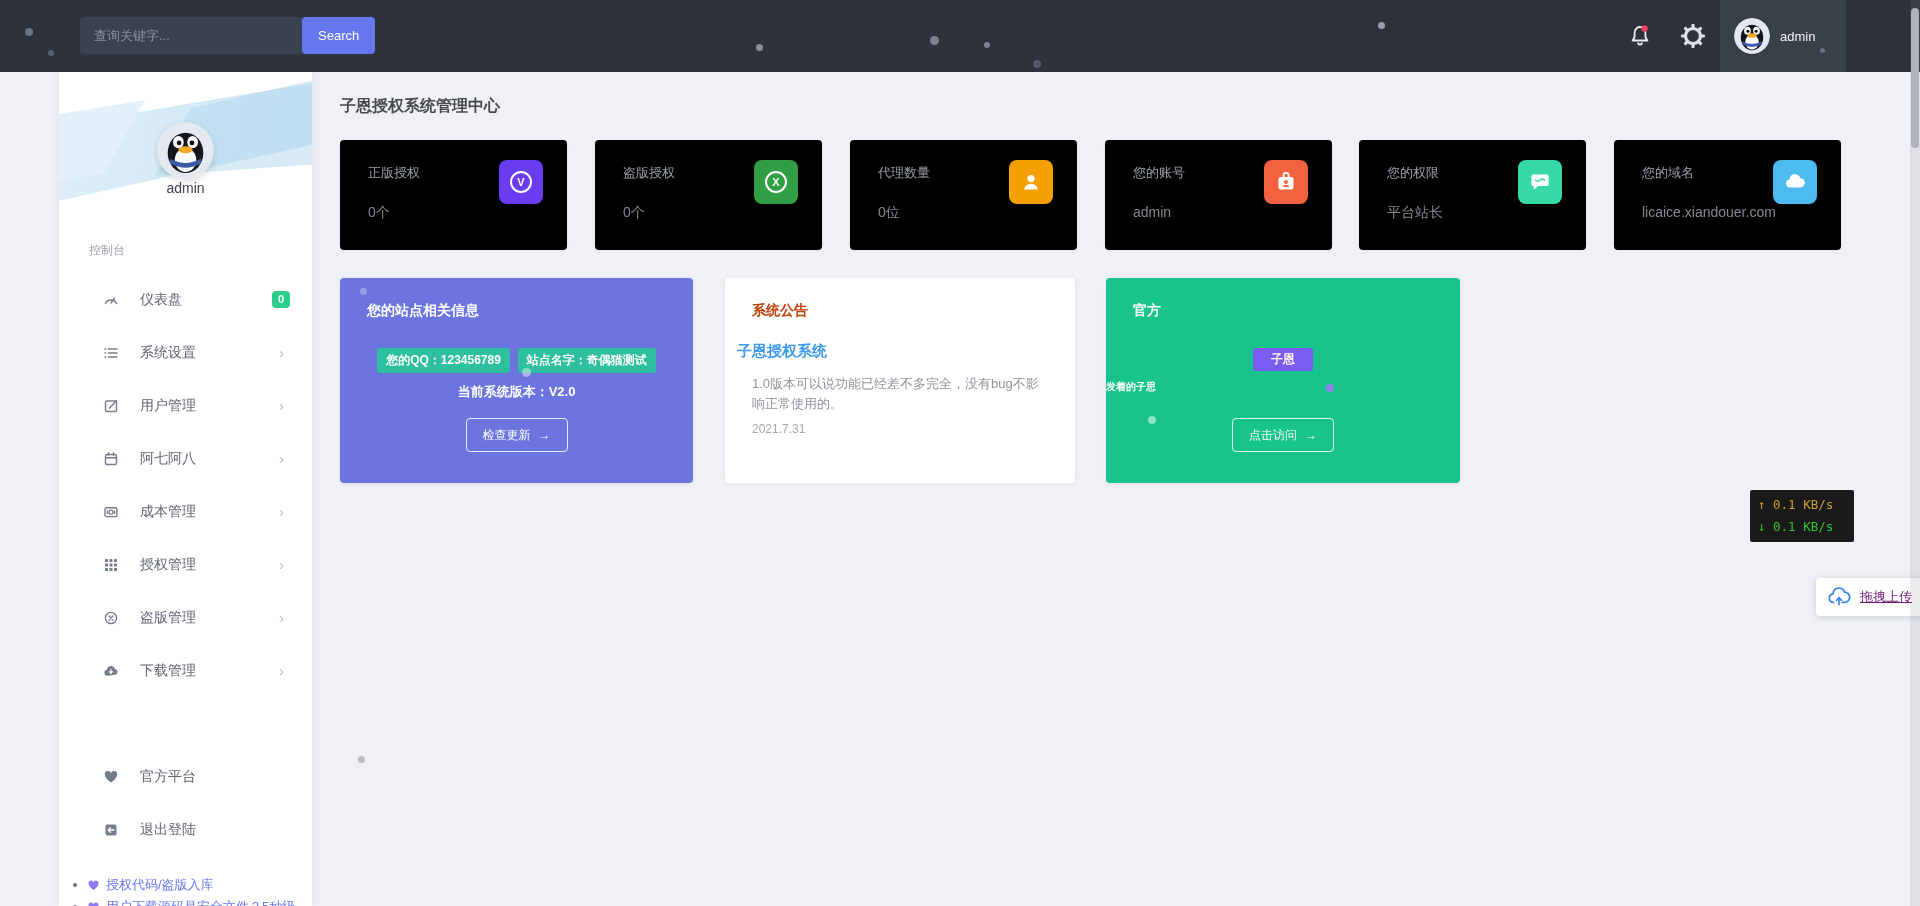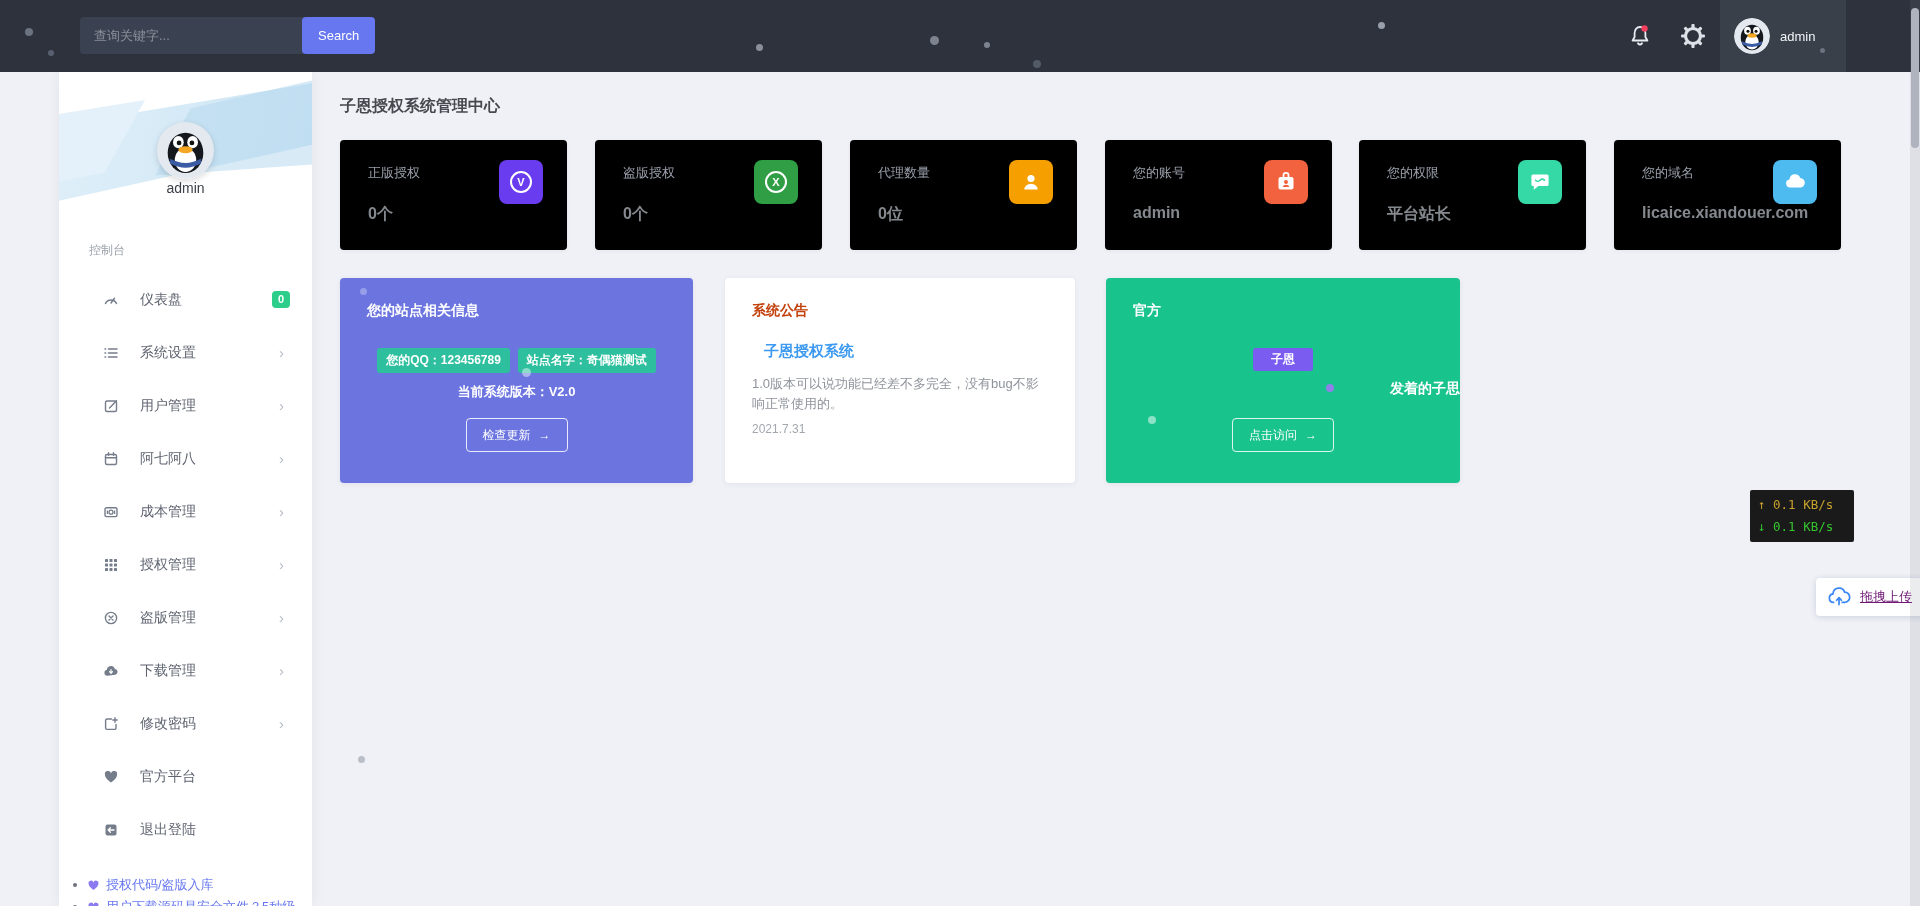--- a/index.html
+++ b/index.html
@@ -53,47 +53,47 @@
   .sb-link { position:absolute; left:14px; width:239px; height:22px; display:flex; align-items:center; cursor:pointer; }
   .sb-link .bullet { width:4px; height:4px; border-radius:50%; background:#6d7380; margin-right:10px; }
   .sb-link svg { margin-right:6px; flex:0 0 auto; }
   .sb-link .lk { font-size:13px; color:#6777ef; white-space:nowrap; }
 
   
   .page-title { position:absolute; left:340px; top:96px; font-size:16px; font-weight:bold; color:#46494f; }
   .stat-card { position:absolute; top:140px; width:227px; height:110px; background:#000000; border-radius:4px;
     box-shadow:0 1px 4px rgba(50,60,90,.06); }
   .stat-label { position:absolute; left:28px; top:24px; font-size:13px; color:#9aa0ab; }
-  .stat-value { position:absolute; left:28px; top:64px; font-size:16px; color:#84898f;font-weight:bold; }
+  .stat-value { position:absolute; left:28px; top:64px; font-size:14px; color:#84898f; }
   .stat-ic { position:absolute; right:24px; top:20px; width:44px; height:44px; border-radius:8px;
     display:flex; align-items:center; justify-content:center; }
   .ic-purple{background:#6a3cf0;} .ic-green{background:#2f9e44;} .ic-orange{background:#f59f00;}
   .ic-red{background:#f2623e;} .ic-mint{background:#35d9a6;} .ic-blue{background:#4dbaf0;}
   .ring { width:22px; height:22px; border:2px solid #fff; border-radius:50%; color:#fff;
     font-size:11px; font-weight:bold; display:flex; align-items:center; justify-content:center; }
 
   .big-card { position:absolute; top:278px; height:205px; border-radius:4px; box-shadow:0 1px 5px rgba(50,60,90,.08); }
   .bc-purple { left:340px; width:353px; background:#6b74df; }
   .bc-white  { left:725px; width:350px; background:#fff; }
   .bc-green  { left:1106px; width:354px; background:#19c38c; }
   .bc-title { position:absolute; left:27px; top:24px; font-size:14px; font-weight:bold; }
   .bc-title.light { color:#fff; } .bc-title.dark { color:#c2410c; }
   .pill-row { position:absolute; top:70px; left:0; width:100%; display:flex; justify-content:center; gap:8px; }
   .gpill { background:#2ebf9e; color:#fff; font-size:12px; font-weight:bold; padding:4px 9px; border-radius:3px; white-space:nowrap; }
   .bc-version { position:absolute; top:105px; width:100%; text-align:center; color:#fff; font-size:13px; font-weight:bold; }
   .ghost-btn { position:absolute; top:140px; left:50%; transform:translateX(-50%); height:30px;
     background:transparent; border:1px solid rgba(255,255,255,.85); color:#fff; border-radius:4px;
     padding:16px 16px; font-size:12px; cursor:pointer; display:flex; align-items:center; gap:8px;
     font-family:"Liberation Sans","DejaVu Sans",sans-serif; white-space:nowrap; }
-  .ann-link { position:absolute; left:39px; top:64px; font-size:15px; font-weight:bold; color:#3d9af0; cursor:pointer; }
+  .ann-link { position:absolute; left:12px; top:64px; font-size:15px; font-weight:bold; color:#3d9af0; cursor:pointer; }
   .ann-body { position:absolute; left:27px; top:96px; width:298px; font-size:13px; color:#8f939b; line-height:1.55; }
   .ann-date { position:absolute; left:27px; top:144px; font-size:12px; color:#a3a7ae; }
   .of-pill { position:absolute; top:70px; left:50%; transform:translateX(-50%); background:#7a5cf0;
     color:#fff; font-size:12px; font-weight:bold; padding:3px 18px; border-radius:3px; }
-  .of-sub { position:absolute; top:102px; width:100%; text-align:right; color:#fff; font-size:14px; font-weight:bold; }
+  .of-sub { position:absolute; top:102px; width:100%; text-align:left; color:#fff; font-size:10px; font-weight:bold; }
 
   
   .net-speed { position:absolute; left:1750px; top:490px; width:104px; height:52px; background:rgba(10,10,10,.93);
     border-radius:2px; font-family:"DejaVu Sans Mono","Liberation Mono",monospace; font-size:12.5px;
     padding:4px 0 0 8px; line-height:22px; z-index:40; }
   .ns-up { color:#c9a22c; } .ns-down { color:#35c52f; }
   .drag-upload { position:absolute; left:1816px; top:578px; width:160px; height:38px; background:#fff;
     border-radius:4px; box-shadow:0 1px 6px rgba(40,60,110,.18); display:flex; align-items:center;
     padding-left:10px; gap:8px; z-index:40; cursor:pointer; }
   .drag-upload .lbl { font-size:13px; color:#701a75; text-decoration:underline; white-space:nowrap; }
@@ -275,30 +275,20 @@
     <span class="mic">
       <svg viewBox="0 0 16 16" width="16" height="16">
           <path d="M4.3 12.8 a3 3 0 0 1 -.4 -5.95 a4.1 4.1 0 0 1 8 -.9 a2.9 2.9 0 0 1 .5 5.7 z" fill="#757c8a"></path>
           <path d="M8 6.6 v3.4 M6.5 8.6 L8 10.3 L9.5 8.6" stroke="#fff" stroke-width="1.2" fill="none" stroke-linecap="round" stroke-linejoin="round"></path>
         </svg>
     </span>
     <span class="mil">下载管理</span>
     <span class="chev"></span>
   </div>
 
-  <div class="mi" style="top:625px">
-    <span class="mic">
-      <svg viewBox="0 0 16 16" width="16" height="16">
-          <path d="M8.5 3 H4 a1.4 1.4 0 0 0 -1.4 1.4 V12 a1.4 1.4 0 0 0 1.4 1.4 h7.6 A1.4 1.4 0 0 0 13 12 V8.5" fill="none" stroke="#757c8a" stroke-width="1.4" stroke-linecap="round"></path>
-          <path d="M12 1.8 v4.4 M9.8 4 h4.4" stroke="#757c8a" stroke-width="1.4" stroke-linecap="round"></path>
-        </svg>
-    </span>
-    <span class="mil">修改密码</span>
-    <span class="chev"></span>
-  </div>
 
   <div class="mi" style="top:678px">
     <span class="mic">
       <svg viewBox="0 0 16 16" width="16" height="16">
           <path d="M8 13.5 C4 10.5 2 8.3 2 5.9 A3 3 0 0 1 8 4.3 A3 3 0 0 1 14 5.9 C14 8.3 12 10.5 8 13.5 Z" fill="#757c8a"></path>
         </svg>
     </span>
     <span class="mil">官方平台</span>
   </div>
 

